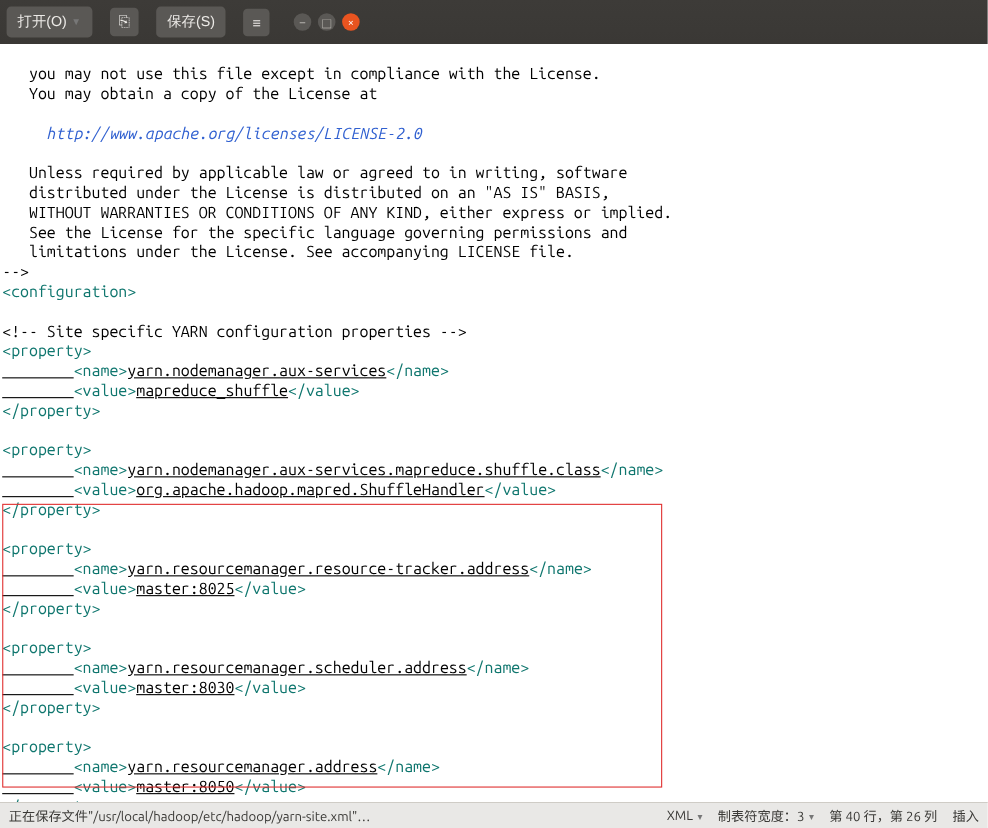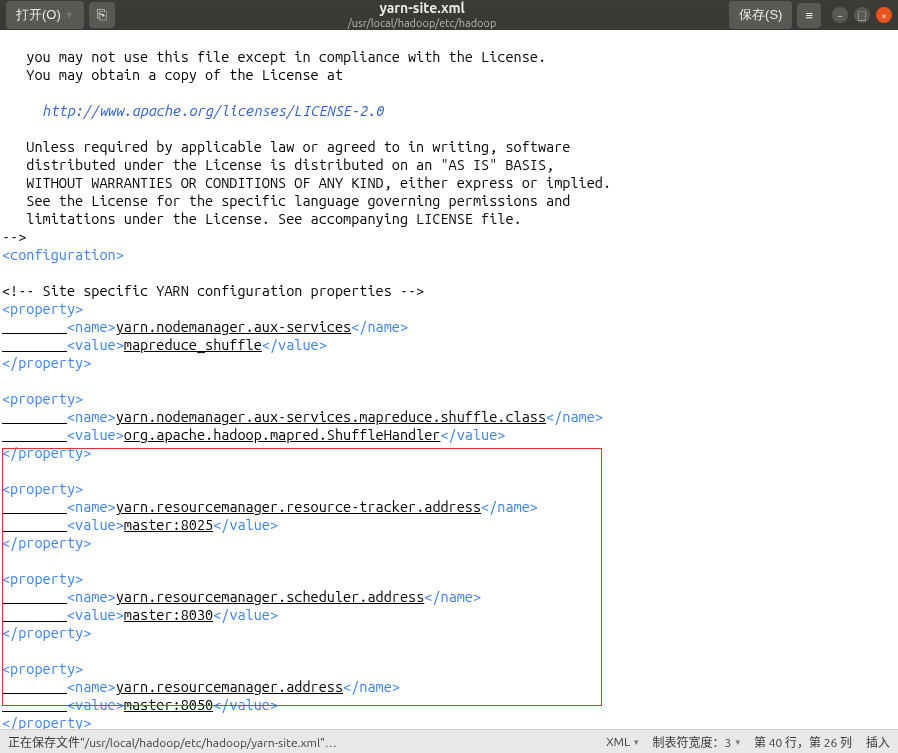--- a/index.html
+++ b/index.html
@@ -6,26 +6,26 @@
 body {
   width: 898px;
   height: 753px;
   font-family: "Ubuntu", "Noto Sans CJK SC", sans-serif;
   background: #fff;
   display: flex;
   flex-direction: column;
   overflow: hidden;
 }
 .titlebar {
-  height: 30px;
+  height: 40px;
   background: linear-gradient(to bottom, #3d3b38, #3a3835);
   display: flex;
   align-items: center;
   padding: 0 6px;
-  gap: 5px;
+  gap: 16px;
 }
 .tb-btn {
   background: #5a5855;
   color: #eceae7;
   border: none;
   border-radius: 4px;
   padding: 5px 10px;
   font-size: 13px;
   display: flex;
   align-items: center;
@@ -52,21 +52,21 @@
   flex: 1;
   background: #fff;
   font-family: "Ubuntu Mono", "DejaVu Sans Mono", monospace;
   font-size: 14.5px;
   line-height: 18px;
   white-space: pre;
   padding: 0 2px;
   overflow: hidden;
   position: relative;
 }
-.tag { color: #3b82f6; }
+.tag { color: #0f766e; }
 .txt { color: #000; text-decoration: underline; }
 .cmt { color: #000000; }
 .lnk { color: #3060d0; font-style: italic; }
 .redbox {
   position: absolute;
   border: 1.5px solid #e03030;
   left: 2px;
   top: 418px;
   width: 600px;
   height: 258px;
@@ -91,24 +91,20 @@
 <body>
 
 <div class="titlebar">
   <button class="tb-btn">
     <span>打开(O)</span>
     <span class="chev">▼</span>
   </button>
   <button class="tb-btn icon-only">
     <span>⎘</span>
   </button>
-  <div class="titlecenter">
-    <div class="fname">yarn-site.xml</div>
-    <div class="fpath">/usr/local/hadoop/etc/hadoop</div>
-  </div>
   <button class="tb-btn">
     <span>保存(S)</span>
   </button>
   <button class="tb-btn icon-only">
     <span>≡</span>
   </button>
   <div class="winctrls">
     <div class="wincircle">
         <span>–</span>
       </div>

